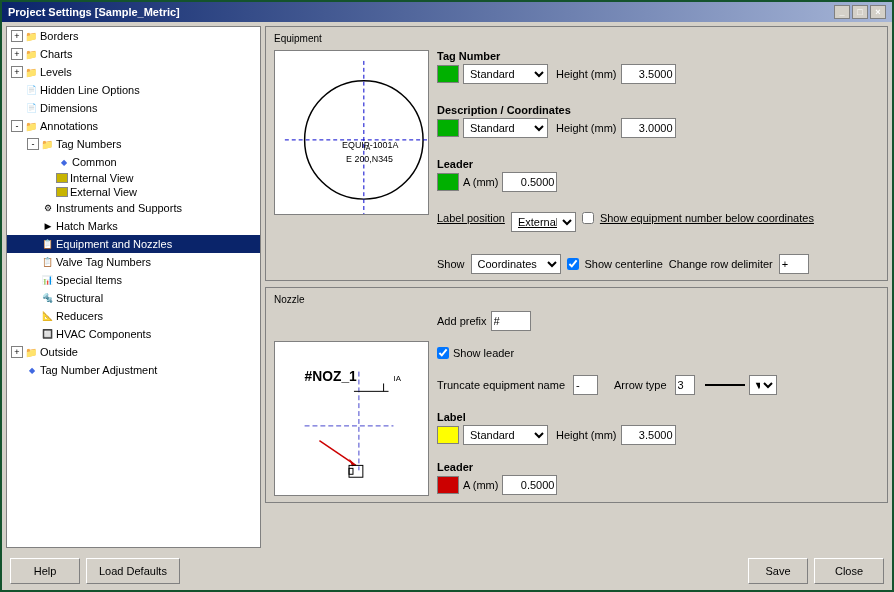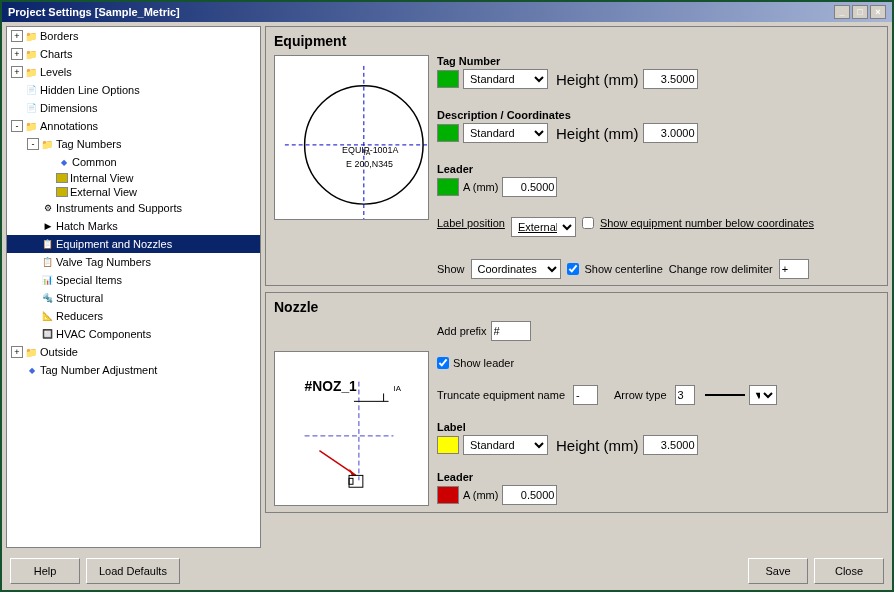--- a/index.html
+++ b/index.html
@@ -96,22 +96,22 @@
       display: flex;
       flex-direction: column;
       gap: 6px;
     }
     .section-box {
       background: #d4d0c8;
       border: 1px solid #808080;
       padding: 6px 8px;
     }
     .section-title {
-      font-weight: bold;
-      font-size: 14px;
+      font-weight: normal;
+      font-size: 10px;
       margin-bottom: 6px;
     }
     .section-inner {
       display: flex;
       gap: 8px;
     }
     .preview-box {
       width: 155px;
       height: 165px;
       background: white;
@@ -157,21 +157,21 @@
       height: 20px;
       border: 1px solid #808080;
       background: white;
       font-size: 11px;
       padding: 0 2px;
     }
     .dropdown-std { width: 85px; }
     .dropdown-ext { width: 65px; }
     .dropdown-coord { width: 90px; }
     .height-label {
-      font-size: 15px;
+      font-size: 11px;
       margin-left: 4px;
     }
     .height-val {
       width: 55px;
       height: 20px;
       border: 1px solid #808080;
       background: white;
       font-size: 11px;
       padding: 0 2px;
       text-align: right;

